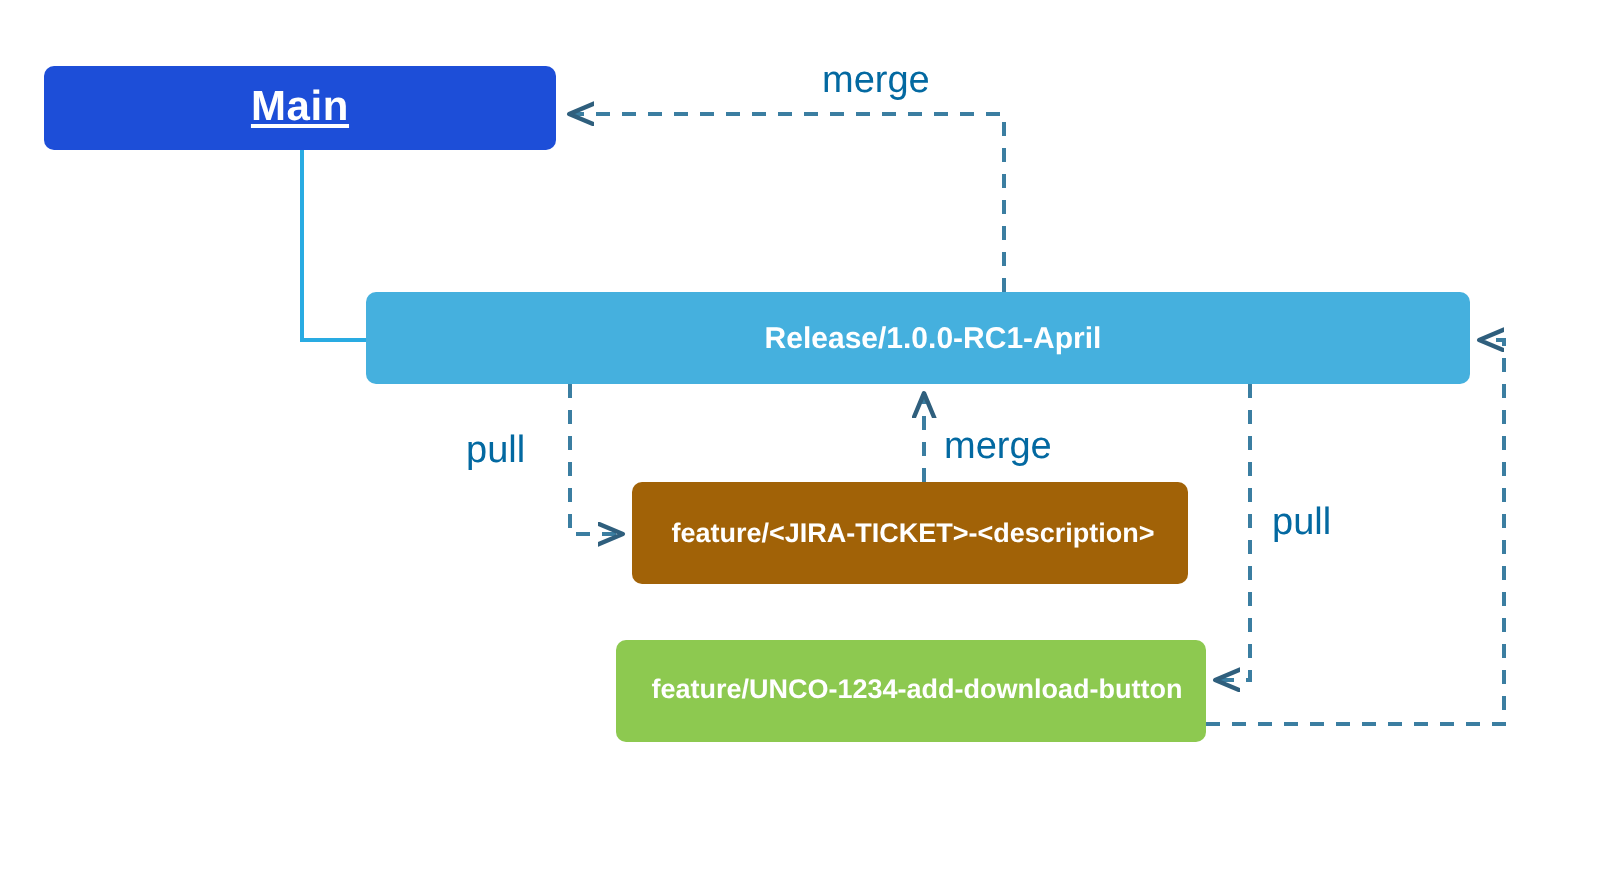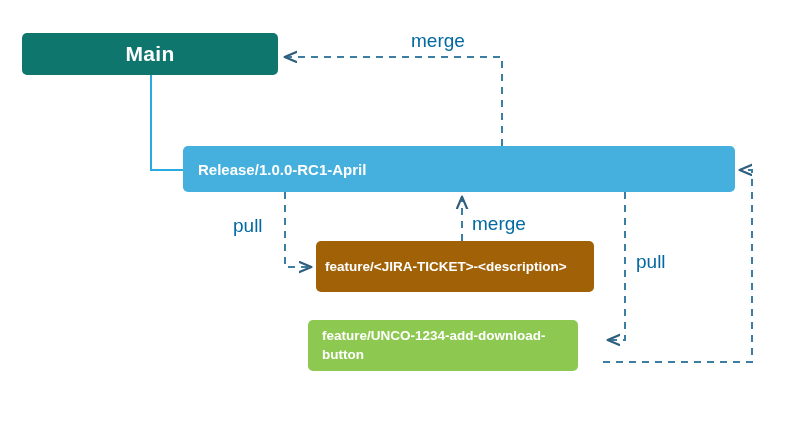--- a/index.html
+++ b/index.html
@@ -23,30 +23,32 @@
   }
   .node {
     position: absolute;
     box-sizing: border-box;
     display: flex;
     align-items: center;
     color: #ffffff;
     font-weight: bold;
     border-radius: 5px;
     z-index: 2;
+    justify-content: center;
   }
   .node-main {
     left: 22px;
     top: 33px;
     width: 256px;
     height: 42px;
-    background: #0f766e;
+    background: #1d4ed8;
     justify-content: center;
     font-size: 21px;
     letter-spacing: 0.3px;
+    text-decoration: underline;
   }
   .node-release {
     left: 183px;
     top: 146px;
     width: 552px;
     height: 46px;
     background: #45b0de;
     padding-left: 15px;
     font-size: 15px;
   }
@@ -56,21 +58,21 @@
     width: 278px;
     height: 51px;
     background: #a16207;
     padding-left: 9px;
     padding-right: 6px;
     font-size: 13.5px;
   }
   .node-feature-unco {
     left: 308px;
     top: 320px;
-    width: 270px;
+    width: 295px;
     height: 51px;
     background: #8dc950;
     padding-left: 14px;
     padding-right: 8px;
     font-size: 13.5px;
     line-height: 1.35;
   }
   .edge-label {
     position: absolute;
     color: #0369a1;

